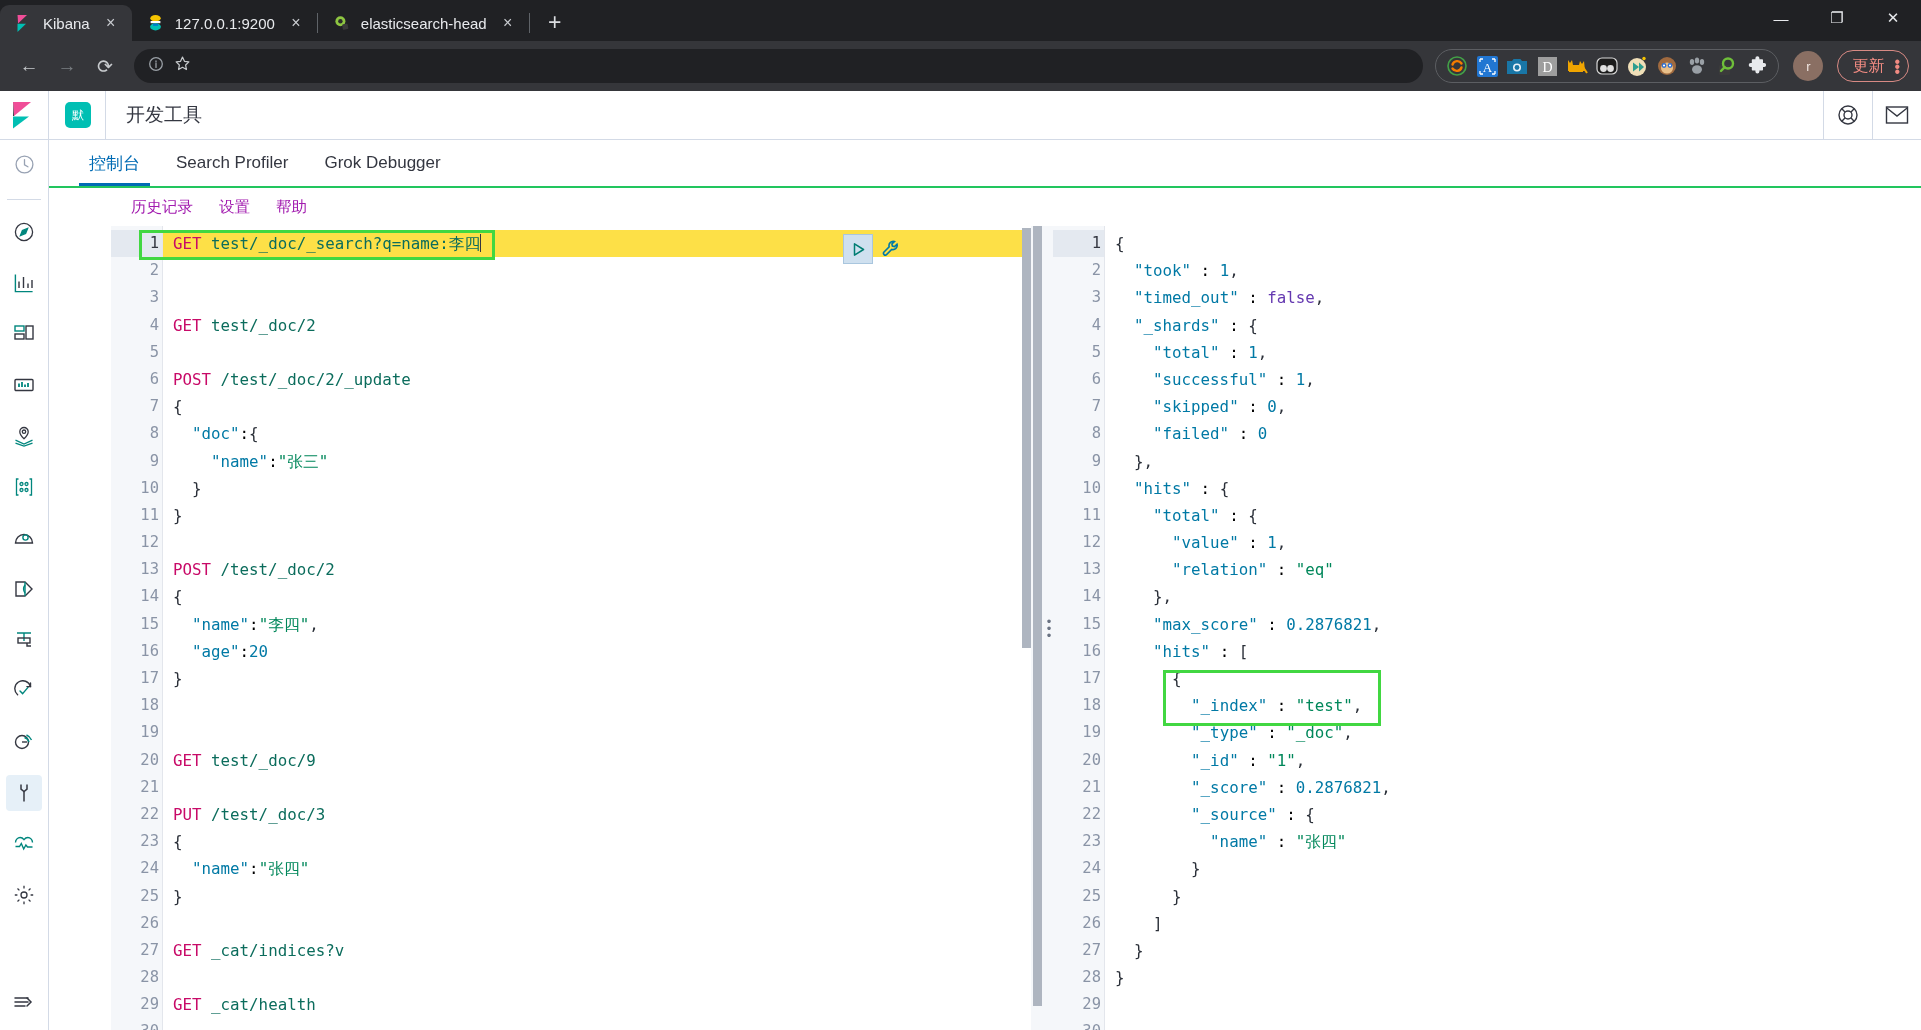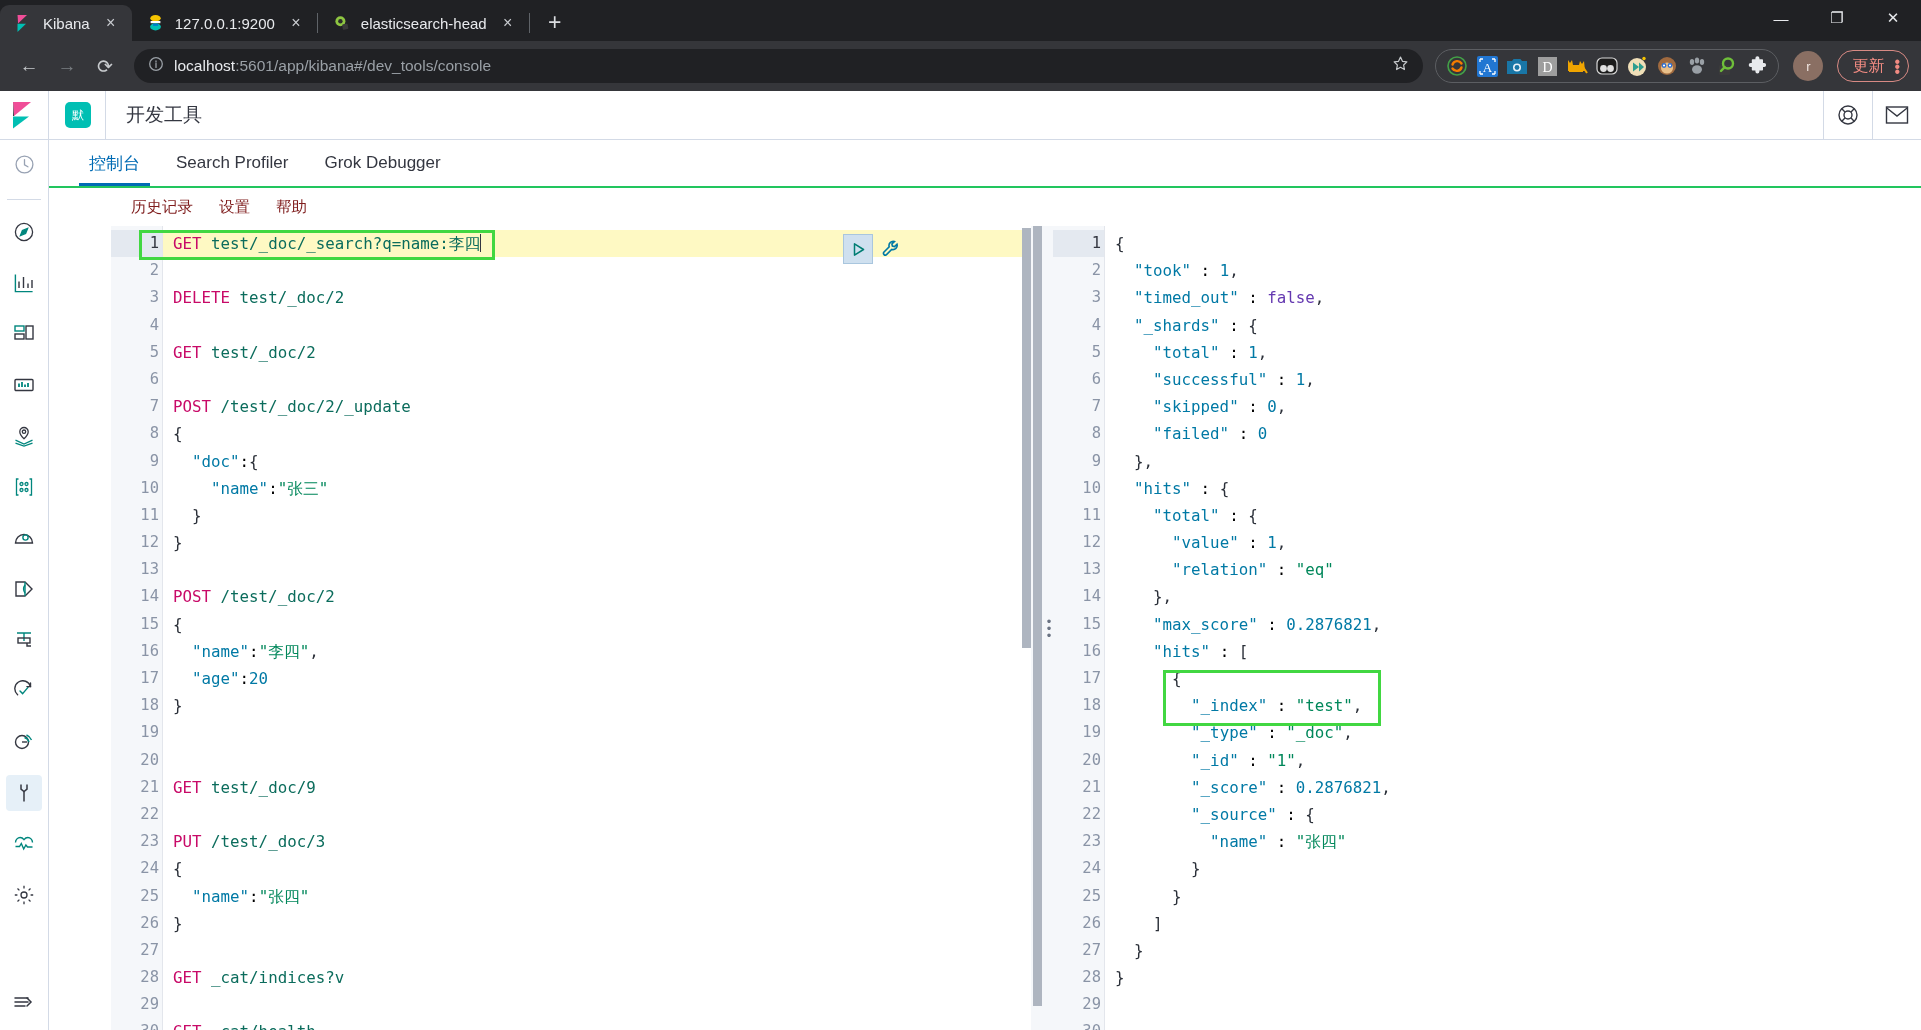--- a/index.html
+++ b/index.html
@@ -163,21 +163,21 @@
     font-size: 17px; color: #343741; position: relative;
   }
   .kbtab.active { color: #006bb4; font-weight: 400; }
   .kbtab.active::after {
     content:''; position:absolute; left: 8px; right: 8px; bottom: 0;
     height: 3px; background: #006bb4;
   }
 
   .submenu {
     height: 38px; display: flex; align-items: center; gap: 26px;
-    padding-left: 82px; font-size: 15.5px; color: #7f1d1d;
+    padding-left: 82px; font-size: 15.5px; color: #a21caf;
   }
 
   .console-area { flex: 1; display: flex; min-height: 0; position: relative; padding-left: 62px; }
 
   .pane {
     position: relative; min-width: 0; display: flex;
     background: #f5f7fa;
     overflow: hidden;
   }
   .pane-left { width: 920px; flex: none; border-right: 0; }
@@ -210,21 +210,21 @@
   }
   .code {
     flex: 1; background: #fff; padding-top: 4px; position: relative;
     overflow: hidden;
     font-family: "DejaVu Sans Mono", monospace;
     font-size: 15.8px;
     min-width: 0;
   }
   .pane-right .code { background: #fff; }
   .code .row { height: 27.2px; line-height: 27.2px; white-space: pre; padding-left: 10px; }
-  .code .row.cur { background: #fef9c3; }
+  .code .row.cur { background: #fde047; }
 
   
   .t-method { color: #c80a68; }
   .t-url    { color: #0b6c5c; }
   .t-punct  { color: #2a2f38; }
   .t-key    { color: #0079a5; }
   .t-str    { color: #00875a; }
   .t-num    { color: #0079a5; }
   .t-bool   { color: #6438b0; }
   .t-warn   { color: #bd271e; }
@@ -311,21 +311,20 @@
   <div class="navbtn dim">→</div>
   <div class="navbtn">⟳</div>
 
   <div class="omnibox">
     <span>
       <svg width="16" height="16" viewBox="0 0 16 16" fill="none" stroke="#9aa0a6" stroke-width="1.3">
         <circle cx="8" cy="8" r="6.3"></circle>
           <path d="M8 7.2v4.2M8 4.9v.9" stroke-linecap="round"></path>
       </svg>
     </span>
-    <span class="urltext"><b>localhost</b><span>:5601/app/kibana#/dev_tools/console</span></span>
     <span class="star">
       <svg width="17" height="17" viewBox="0 0 20 20" fill="none" stroke="#c7cacd" stroke-width="1.4">
         <path d="M10 2.5l2.3 4.9 5.2.7-3.8 3.7.9 5.3-4.6-2.6-4.6 2.6.9-5.3L2.5 8.1l5.2-.7z" stroke-linejoin="round"></path>
       </svg>
     </span>
   </div>
 
   <div class="ext-group">
     <div class="ext">
       <svg width="22" height="22" viewBox="0 0 22 22">
@@ -608,21 +607,20 @@
               <div class="ln">25</div>
               <div class="ln">26<span class="fold">▴</span></div>
               <div class="ln">27</div>
               <div class="ln">28</div>
               <div class="ln">29</div>
               <div class="ln">30</div>
             </div>
           <div class="code" id="editor-code">
               <div class="row cur"><span class="t-method">GET</span> <span class="t-url">test/_doc/_search?q=name:李四</span><span class="caret"></span></div>
               <div class="row">&nbsp;</div>
-              <div class="row"><span class="t-method">DELETE</span> <span class="t-url">test/_doc/2</span></div>
               <div class="row">&nbsp;</div>
               <div class="row"><span class="t-method">GET</span> <span class="t-url">test/_doc/2</span></div>
               <div class="row">&nbsp;</div>
               <div class="row"><span class="t-method">POST</span> <span class="t-url">/test/_doc/2/_update</span></div>
               <div class="row"><span class="t-punct">{</span></div>
               <div class="row">  <span class="t-key">"doc"</span>:<span class="t-punct">{</span></div>
               <div class="row">    <span class="t-key">"name"</span>:<span class="t-str">"张三"</span></div>
               <div class="row">  <span class="t-punct">}</span></div>
               <div class="row"><span class="t-punct">}</span></div>
               <div class="row">&nbsp;</div>

